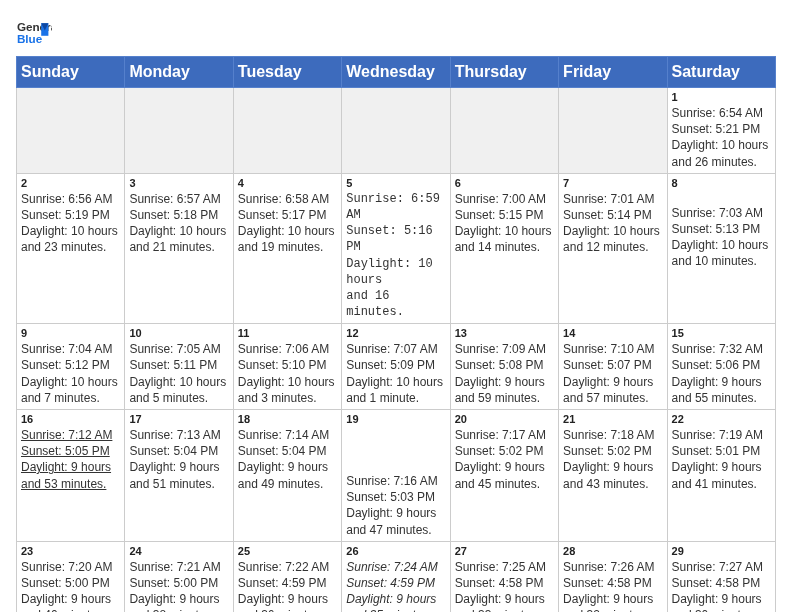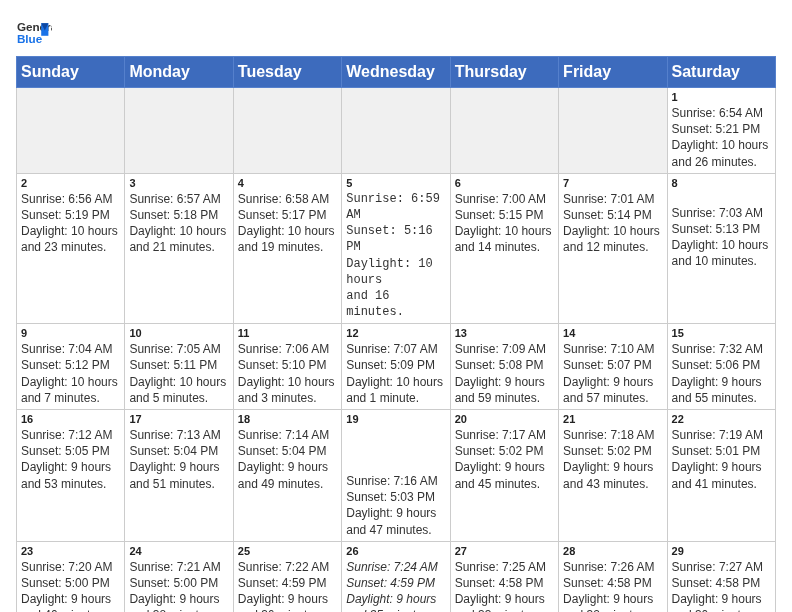--- a/index.html
+++ b/index.html
@@ -229,21 +229,21 @@
             <div class="day-number">15</div>
             <div class="day-info" style="white-space: pre-line;">Sunrise: 7:32 AM
 Sunset: 5:06 PM
 Daylight: 9 hours
 and 55 minutes.</div>
           </td>
         </tr>
         <tr>
           <td>
             <div class="day-number">16</div>
-            <div class="day-info" style="white-space: pre-line;">Sunrise: 7:12 AM
+            <div class="day-info" style="white-space: pre-line; text-decoration: underline;">Sunrise: 7:12 AM
 Sunset: 5:05 PM
 Daylight: 9 hours
 and 53 minutes.</div>
           </td>
           <td>
             <div class="day-number">17</div>
             <div class="day-info" style="white-space: pre-line;">Sunrise: 7:13 AM
 Sunset: 5:04 PM
 Daylight: 9 hours
 and 51 minutes.</div>

